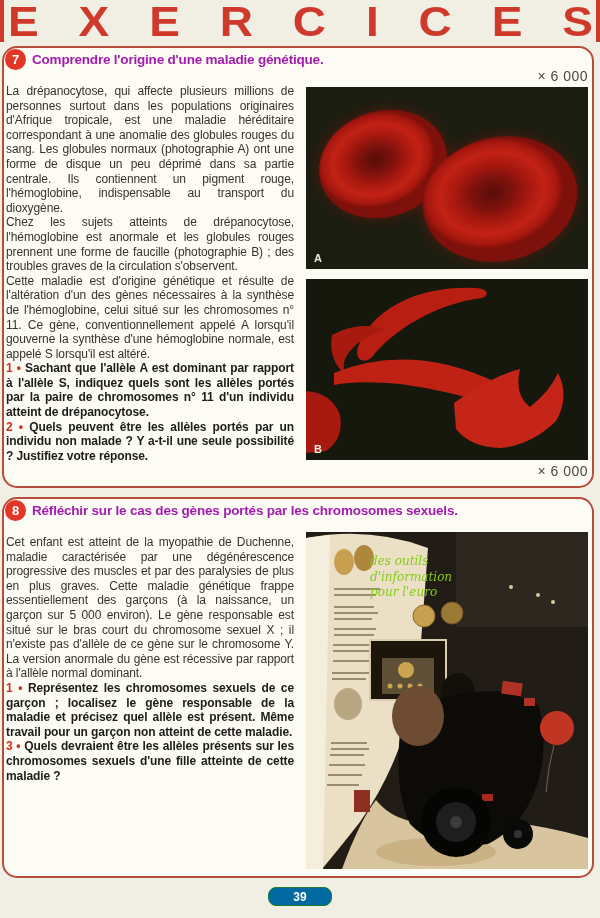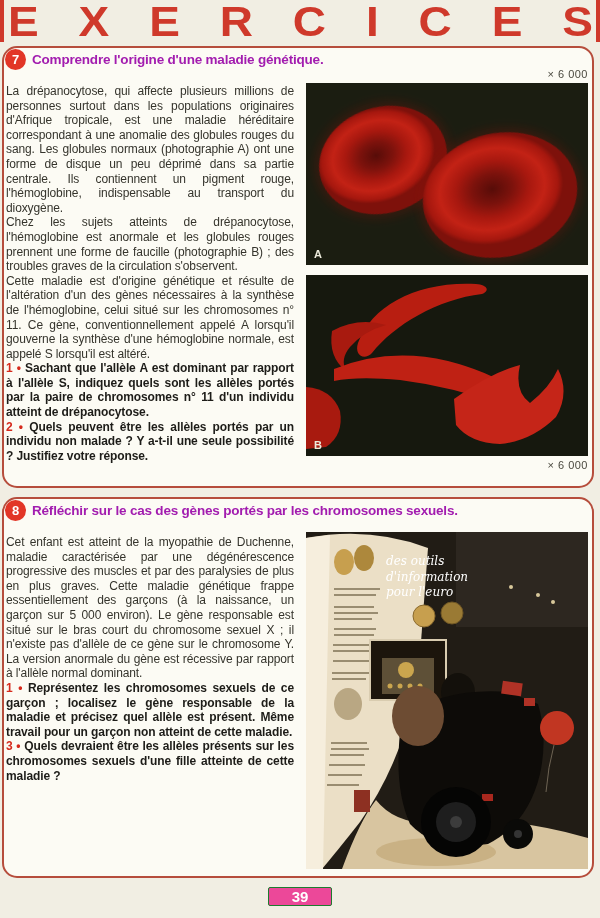--- a/index.html
+++ b/index.html
@@ -42,52 +42,52 @@
   .leftcol{
     position:absolute;left:2px;top:36px;width:288px;
     font-size:12px;line-height:14.6px;color:#35342c;text-align:justify;
     letter-spacing:-0.1px;
   }
   .leftcol p{margin:0;}
   .leftcol p.q{margin-top:0;font-weight:bold;color:#1d1c18;}
   .qnum{color:#d62a1c;font-weight:bold;}
 
   .rightcol{position:absolute;left:302px;top:20px;width:282px;}
-  .mag{font-size:11px;color:#4a493f;text-align:right;letter-spacing:0.5px;}
+  .mag{font-size:14px;color:#4a493f;text-align:right;letter-spacing:0.5px;}
   .photo{position:relative;overflow:hidden;}
   #photoA{height:182px;margin-top:3px;background:#1b1d11;}
   #photoB{height:181px;margin-top:10px;background:#16180e;}
   .photo-label{
     position:absolute;left:8px;bottom:5px;color:#eceadb;
     font-size:11px;font-weight:bold;z-index:5;
   }
   .cell{position:absolute;border-radius:50%;filter:blur(0.7px);
     background:radial-gradient(closest-side at 46% 44%, #570c08 0%, #7c120c 28%, #a8180f 52%, #c32215 74%, #a5170e 92%, #7e110b 100%);
     box-shadow:0 0 12px 3px rgba(140,20,10,0.30);
   }
   #cellA1{width:130px;height:106px;left:12px;top:24px;transform:rotate(-18deg);}
   #cellA2{width:156px;height:124px;left:116px;top:50px;transform:rotate(-13deg);}
 
   
   #photo8{
     position:absolute;left:302px;top:33px;width:282px;height:337px;
     overflow:hidden;background:#241f18;
   }
   .panel-title{
-    position:absolute;left:80px;top:22px;width:110px;z-index:6;
+    position:absolute;left:64px;top:22px;width:110px;z-index:6;
     font-family:"DejaVu Serif", serif;font-style:italic;
-    font-size:12px;line-height:15.5px;color:#ffffff;
+    font-size:12px;line-height:15.5px;color:#84cc16;
   }
   .panel-title span{display:block;}
 
   
   .page-pill{
     position:absolute;left:50%;transform:translateX(-50%);top:887px;
-    width:62px;height:17px;border-radius:2px;background:#ec4899;
-    border:1px solid #1e7b2f;color:#ffffff;font-size:15px;font-weight:bold;
+    width:62px;height:17px;border-radius:8px;background:#0369a1;
+    border:1px solid #1e7b2f;color:#ffffff;font-size:12px;font-weight:bold;
     display:flex;align-items:center;justify-content:center;
   }
 </style>
 </head>
 <body>
 
 <div class="edge-bar left"></div>
 <div class="edge-bar right"></div>
 
 <div class="header">

